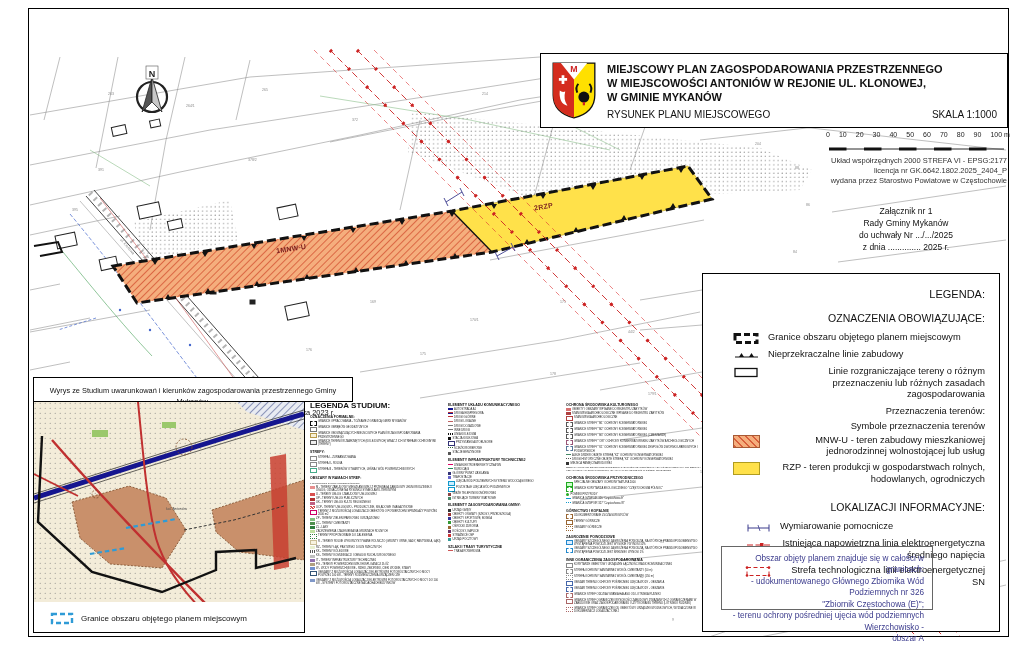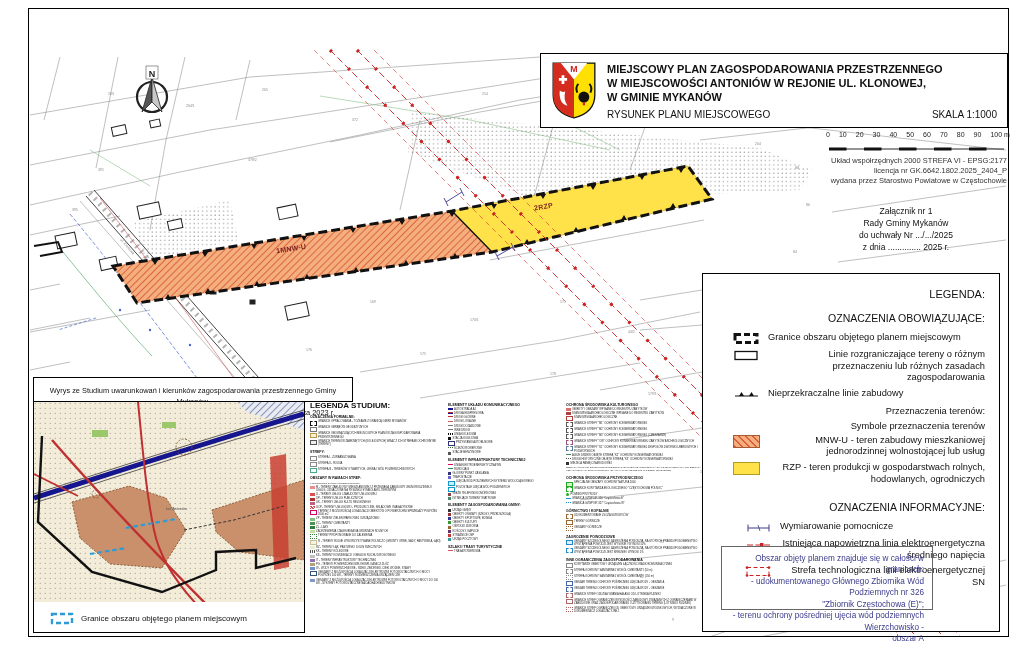--- a/index.html
+++ b/index.html
@@ -311,53 +311,53 @@
     <span class="lg-ic">
       <svg width="27" height="13">
           <rect x="2" y="2.5" width="22" height="8" fill="none" stroke="#111" stroke-width="3" stroke-dasharray="6 3"></rect>
         </svg>
     </span>
     <span>Granice obszaru objętego planem miejscowym</span>
   </div>
   <div class="lg-row">
     <span class="lg-ic">
       <svg width="27" height="13">
-          <rect x="2" y="2.5" width="22" height="8" fill="none" stroke="#111" stroke-width="1.3"></rect>
-        </svg>
-    </span>
-    <span>Linie rozgraniczające tereny o różnym przeznaczeniu lub różnych zasadach zagospodarowania</span>
-  </div>
-  <div class="lg-row">
-    <span class="lg-ic">
-      <svg width="27" height="13">
           <line x1="2" y1="8" x2="25" y2="8" stroke="#111" stroke-width="1"></line>
         <path d="M6,8 l5,0 l-2.5,-4 z M16,8 l5,0 l-2.5,-4 z" fill="#111"></path>
         </svg>
     </span>
     <span>Nieprzekraczalne linie zabudowy</span>
   </div>
+  <div class="lg-row">
+    <span class="lg-ic">
+      <svg width="27" height="13">
+          <rect x="2" y="2.5" width="22" height="8" fill="none" stroke="#111" stroke-width="1.3"></rect>
+        </svg>
+    </span>
+    <span>Linie rozgraniczające tereny o różnym przeznaczeniu lub różnych zasadach zagospodarowania</span>
+  </div>
 
   <div class="lg-sub">Przeznaczenia terenów:</div>
   <div class="lg-sub">Symbole przeznaczenia terenów</div>
 
   <div class="lg-row">
     <span class="lg-ic">
         <span class="ic-mnwu" style="display:block"></span>
       </span>
     <span>MNW-U - teren zabudowy mieszkaniowej jednorodzinnej wolnostojącej lub usług</span>
   </div>
   <div class="lg-row">
     <span class="lg-ic">
         <span class="ic-rzp" style="display:block"></span>
       </span>
     <span>RZP - teren produkcji w gospodarstwach rolnych, hodowlanych, ogrodniczych</span>
   </div>
 
   <div id="lg-info-sec">
-    <div class="lg-sec" style="margin-top:16px">OZNACZENIA INFORMACYJNE:</div>
+    <div class="lg-sec" style="margin-top:16px">LOKALIZACJI INFORMACYJNE:</div>
     <div class="lg-row">
       <span class="lg-ic">
         <svg width="27" height="13">
             <line x1="3" y1="7" x2="24" y2="7" stroke="#3a3a8c" stroke-width="1"></line>
           <line x1="3" y1="3.5" x2="3" y2="10.5" stroke="#3a3a8c" stroke-width="1"></line>
           <line x1="24" y1="3.5" x2="24" y2="10.5" stroke="#3a3a8c" stroke-width="1"></line>
           <line x1="13" y1="4" x2="15" y2="10" stroke="#3a3a8c" stroke-width="0.8"></line>
           </svg>
       </span>
       <span>Wymiarowanie pomocnicze</span>

